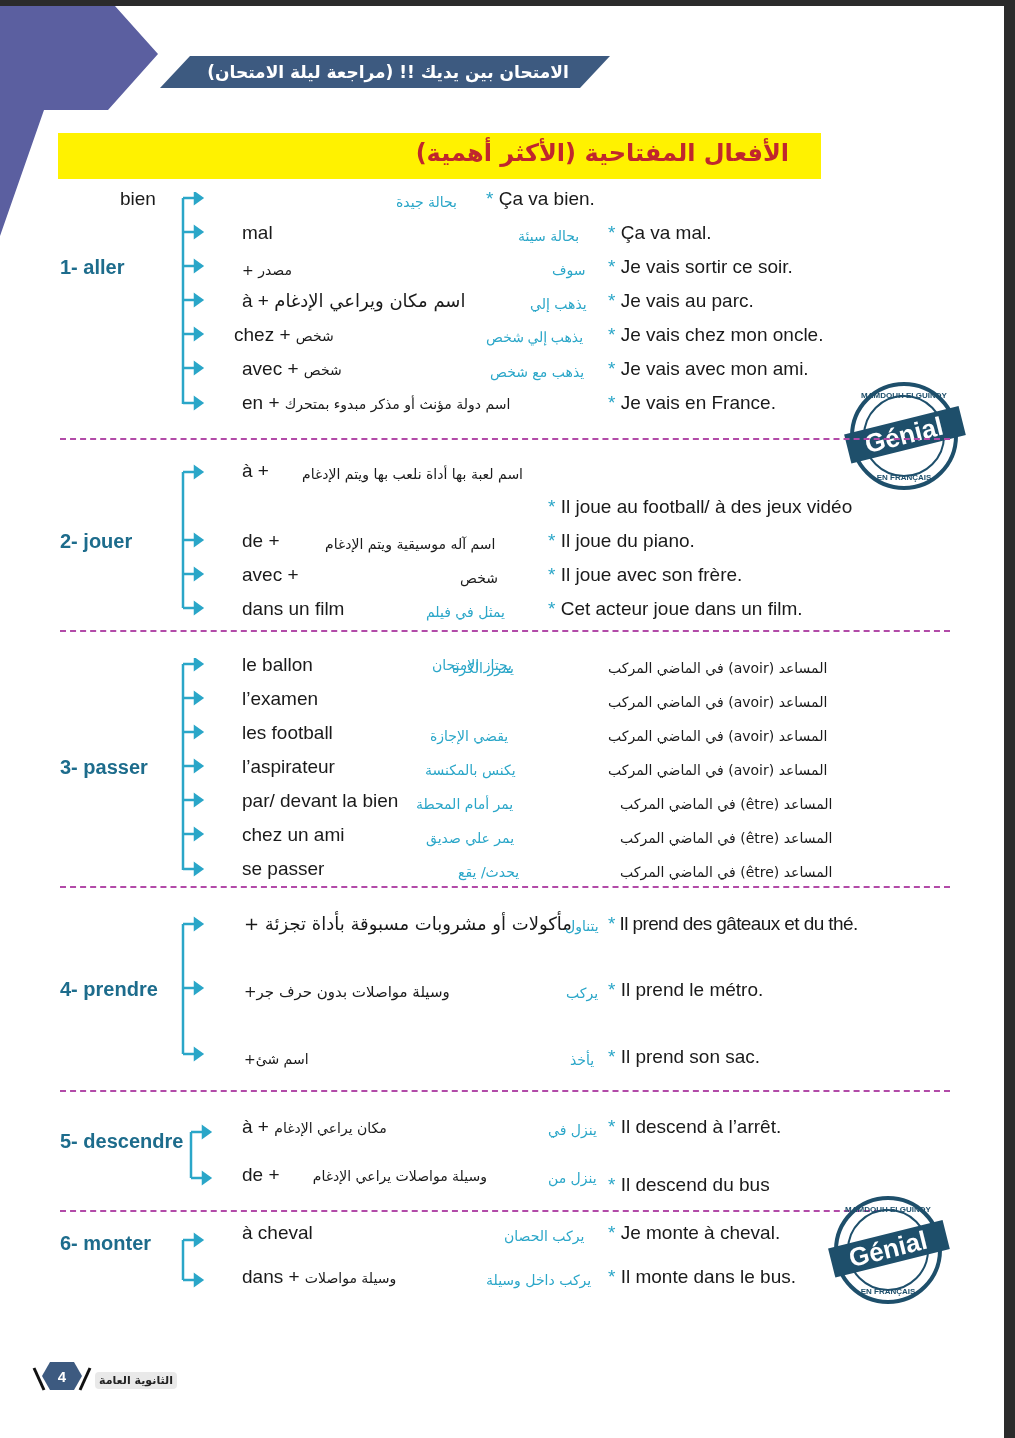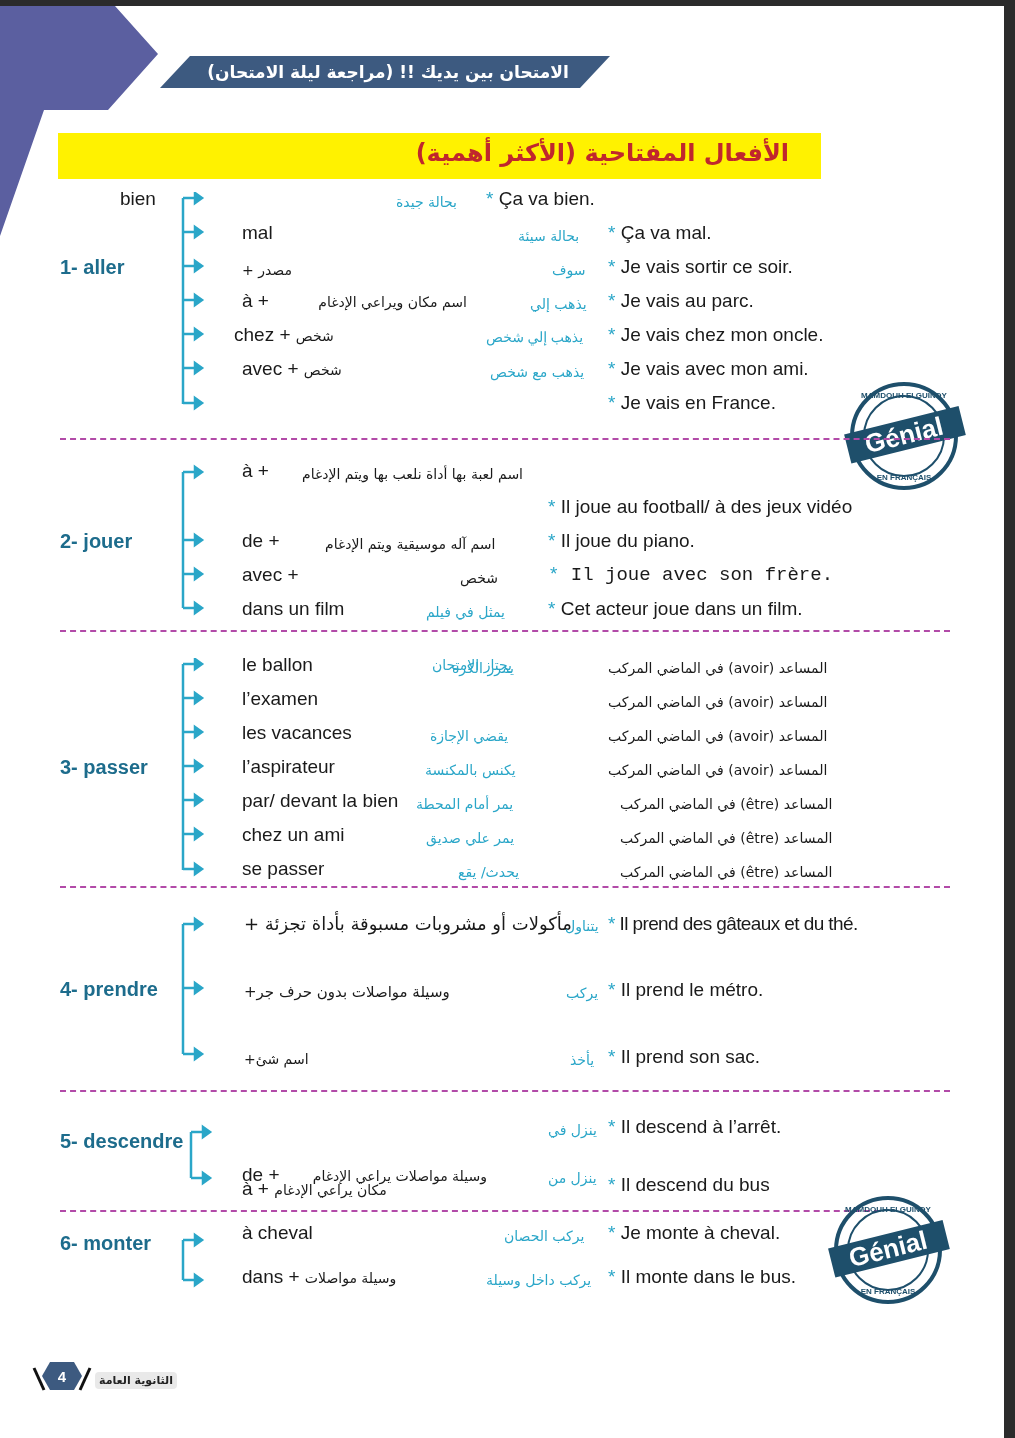--- a/index.html
+++ b/index.html
@@ -68,32 +68,33 @@
   <div class="t" style="left:486px;top:182px;"><span class="star">*</span> <span>Ça va bien.</span></div>
 
   <div class="t" style="left:242px;top:216px;">mal</div>
   <div class="t ar cy" style="left:518px;top:219px;">بحالة سيئة</div>
   <div class="t" style="left:608px;top:216px;"><span class="star">*</span> <span>Ça va mal.</span></div>
 
   <div class="t ar" style="left:242px;top:253px;"><span>مصدر</span> <span>+</span></div>
   <div class="t ar cy" style="left:552px;top:253px;">سوف</div>
   <div class="t" style="left:608px;top:250px;"><span class="star">*</span> <span>Je vais sortir ce soir.</span></div>
 
-  <div class="t" style="left:242px;top:284px;"><span>à +</span> <span class="ar" style="font-size:14px;margin-left:44px;">اسم مكان ويراعي الإدغام</span></div>
+  <div class="t" style="left:242px;top:284px;"><span>à +</span> <span class="ar" style="font-size:18px;">اسم مكان ويراعي الإدغام</span></div>
   <div class="t ar cy" style="left:530px;top:287px;">يذهب إلي</div>
   <div class="t" style="left:608px;top:284px;"><span class="star">*</span> <span>Je vais au parc.</span></div>
 
   <div class="t" style="left:234px;top:318px;"><span>chez +</span> <span class="ar" style="font-size:14px;">شخص</span></div>
   <div class="t ar cy" style="left:486px;top:321px;font-family:Liberation Serif, serif;">يذهب إلي شخص</div>
   <div class="t" style="left:608px;top:318px;"><span class="star">*</span> <span>Je vais chez mon oncle.</span></div>
 
   <div class="t" style="left:242px;top:352px;"><span>avec +</span> <span class="ar" style="font-size:14px;">شخص</span></div>
   <div class="t ar cy" style="left:490px;top:355px;">يذهب مع شخص</div>
   <div class="t" style="left:608px;top:352px;"><span class="star">*</span> <span>Je vais avec mon ami.</span></div>
 
+  <div class="t" style="left:242px;top:386px;"><span>en +</span> <span class="ar" style="font-size:14px;">اسم دولة مؤنث أو مذكر مبدوء بمتحرك</span></div>
   <div class="t" style="left:608px;top:386px;"><span class="star">*</span> <span>Je vais en France.</span></div>
 
   <svg class="stamp" style="left:832px;top:372px;" width="150" height="118" viewBox="0 0 150 118">
     <circle cx="72" cy="58" r="52" fill="none" stroke="#1e4f6b" stroke-width="4"></circle>
     <circle cx="72" cy="58" r="40" fill="none" stroke="#1e4f6b" stroke-width="2"></circle>
     <rect x="14" y="42" width="118" height="30" fill="#1e4f6b" transform="rotate(-14 72 57)"></rect>
     <text x="72" y="66" font-size="26" font-weight="bold" fill="#fff" text-anchor="middle" font-family="Liberation Sans, sans-serif" transform="rotate(-14 72 57)">Génial</text>
     <text x="72" y="20" font-size="8" fill="#1e4f6b" text-anchor="middle" font-family="Liberation Sans, sans-serif" font-weight="bold">MAMDOUH EI GUINDY</text>
     <text x="72" y="102" font-size="8" fill="#1e4f6b" text-anchor="middle" font-family="Liberation Sans, sans-serif" font-weight="bold">EN FRANÇAIS</text>
   </svg>
@@ -118,21 +119,21 @@
   <div class="t" style="left:242px;top:454px;">à +</div>
   <div class="t ar" style="left:302px;top:457px;">اسم لعبة بها أداة نلعب بها ويتم الإدغام</div>
   <div class="t" style="left:548px;top:490px;"><span class="star">*</span> <span>Il joue au football/ à des jeux vidéo</span></div>
 
   <div class="t" style="left:242px;top:524px;">de +</div>
   <div class="t ar" style="left:325px;top:527px;">اسم آله موسيقية ويتم الإدغام</div>
   <div class="t" style="left:548px;top:524px;"><span class="star">*</span> <span>Il joue du piano.</span></div>
 
   <div class="t" style="left:242px;top:558px;">avec +</div>
   <div class="t ar" style="left:460px;top:561px;">شخص</div>
-  <div class="t" style="left:548px;top:558px;font-family:Liberation Mono, monospace;"><span class="star">*</span> <span>Il joue avec son frère.</span></div>
+  <div class="t" style="left:548px;top:558px;"><span class="star">*</span> <span>Il joue avec son frère.</span></div>
 
   <div class="t" style="left:242px;top:592px;">dans un film</div>
   <div class="t ar cy" style="left:426px;top:595px;">يمثل في فيلم</div>
   <div class="t" style="left:548px;top:592px;"><span class="star">*</span> <span>Cet acteur joue dans un film.</span></div>
 
   <div class="sep" style="top:624px;"></div>
 
   <div class="verb" style="left:60px;top:750px;">3- passer</div>
   <svg class="bracket" style="left:178px;top:652px;" width="30" height="224">
     <g stroke="#2aa6c8" stroke-width="2.5" fill="#2aa6c8">
@@ -155,21 +156,21 @@
   </svg>
 
   <div class="t" style="left:242px;top:648px;">le ballon</div>
   <div class="t ar cy" style="left:452px;top:651px;">يمرر الكرة</div>
   <div class="t ar" style="left:608px;top:651px;">المساعد (avoir) في الماضي المركب</div>
 
   <div class="t" style="left:242px;top:682px;">l’examen</div>
   <div class="t ar cy" style="left:432px;top:648px;">يجتاز الامتحان</div>
   <div class="t ar" style="left:608px;top:685px;">المساعد (avoir) في الماضي المركب</div>
 
-  <div class="t" style="left:242px;top:716px;">les vacances</div>
+  <div class="t" style="left:242px;top:716px;">les football</div>
   <div class="t ar cy" style="left:430px;top:719px;">يقضي الإجازة</div>
   <div class="t ar" style="left:608px;top:719px;">المساعد (avoir) في الماضي المركب</div>
 
   <div class="t" style="left:242px;top:750px;">l’aspirateur</div>
   <div class="t ar cy" style="left:425px;top:753px;">يكنس بالمكنسة</div>
   <div class="t ar" style="left:608px;top:753px;">المساعد (avoir) في الماضي المركب</div>
 
   <div class="t" style="left:242px;top:784px;">par/ devant la bien</div>
   <div class="t ar cy" style="left:416px;top:787px;">يمر أمام المحطة</div>
   <div class="t ar" style="left:620px;top:787px;">المساعد (être) في الماضي المركب</div>
@@ -215,21 +216,21 @@
   <svg class="bracket" style="left:186px;top:1116px;" width="30" height="64">
     <g stroke="#2aa6c8" stroke-width="2.5" fill="#2aa6c8">
       <line x1="5" y1="10" x2="5" y2="56"></line>
       <line x1="5" y1="10" x2="18" y2="10"></line>
         <polygon points="17,5 24,10 17,15"></polygon>
       <line x1="5" y1="56" x2="18" y2="56"></line>
         <polygon points="17,51 24,56 17,61"></polygon>
     </g>
   </svg>
 
-  <div class="t" style="left:242px;top:1172px;"><span>à +</span> <span class="ar" style="font-size:14px;">مكان يراعي الإدغام</span></div>
+  <div class="t" style="left:242px;top:1110px;"><span>à +</span> <span class="ar" style="font-size:14px;">مكان يراعي الإدغام</span></div>
   <div class="t ar cy" style="left:548px;top:1113px;">ينزل في</div>
   <div class="t" style="left:608px;top:1110px;"><span class="star">*</span> <span>Il descend à l’arrêt.</span></div>
 
   <div class="t" style="left:242px;top:1158px;"><span>de +</span> <span class="ar" style="font-size:14px;margin-left:28px;">وسيلة مواصلات يراعي الإدغام</span></div>
   <div class="t ar cy" style="left:548px;top:1161px;">ينزل من</div>
   <div class="t" style="left:608px;top:1158px;margin-top:10px;"><span class="star">*</span> <span>Il descend du bus</span></div>
 
   <div class="sep" style="top:1204px;width:820px;"></div>
 
   <div class="verb" style="left:60px;top:1226px;">6- monter</div>

